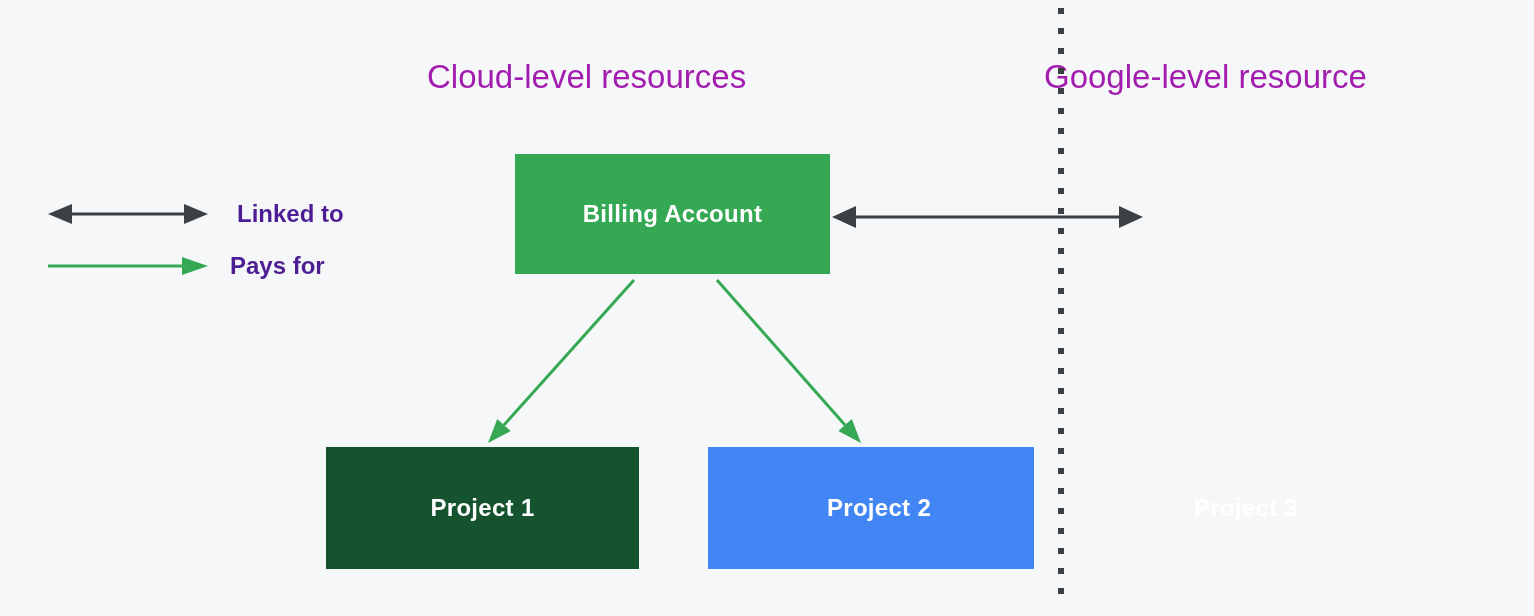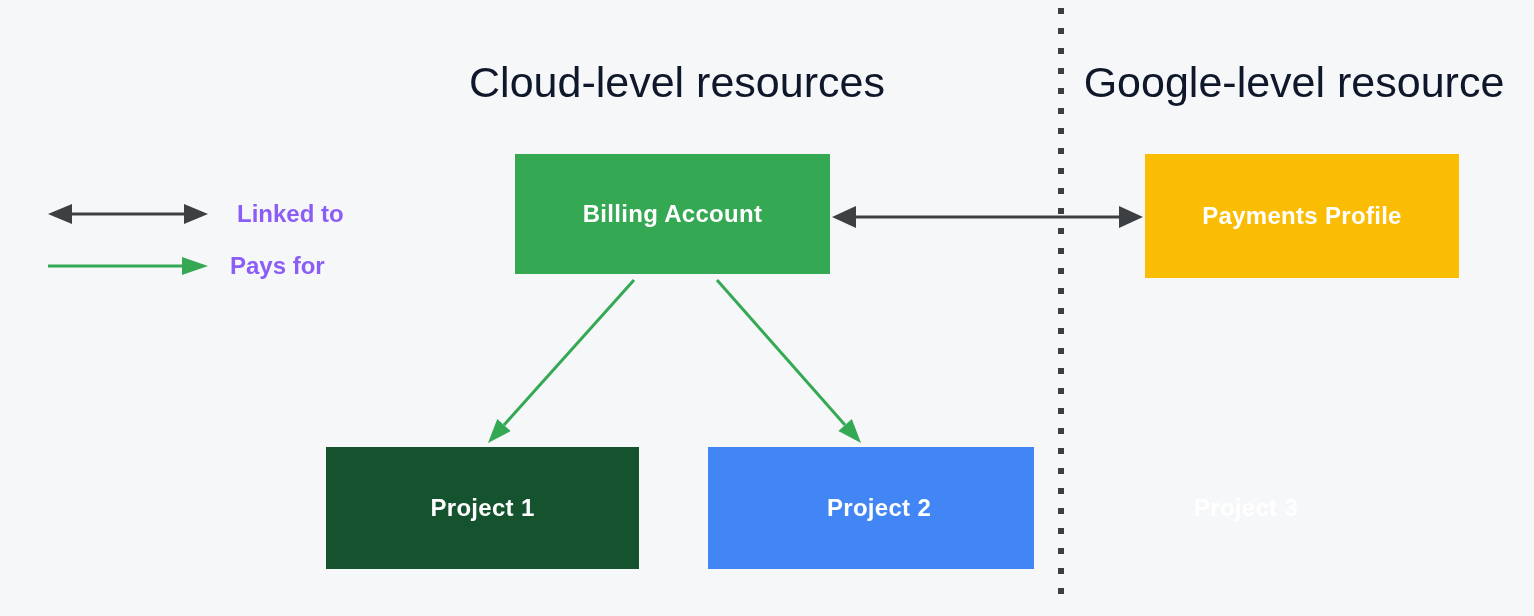--- a/index.html
+++ b/index.html
@@ -8,33 +8,33 @@
     width: 1534px;
     height: 616px;
     background: #F6F7F9;
     font-family: "Liberation Sans", sans-serif;
     overflow: hidden;
   }
   .section-title {
     position: absolute;
     top: 58px;
     width: 500px;
-    text-align: center;
-    font-size: 43px;
+    text-align: left;
+    font-size: 33px;
     font-weight: 400;
-    color: #0f172a;
+    color: #a21caf;
     white-space: nowrap;
   }
   .title-left  { left: 427px; }
   .title-right { left: 1044px; }
 
   .legend { position: absolute; left: 46px; top: 200px; }
   .legend-row { display: flex; align-items: center; gap: 27px; height: 28px; }
   .legend-row + .legend-row { margin-top: 24px; gap: 20px; }
-  .legend-label { font-size: 24px; font-weight: bold; color: #8b5cf6; white-space: nowrap; }
+  .legend-label { font-size: 24px; font-weight: bold; color: #4c1d95; white-space: nowrap; }
 
   .edges { position: absolute; left: 0; top: 0; }
 
   .divider {
     position: absolute;
     left: 1058px;
     top: 8px;
     width: 6px;
     height: 598px;
     background: repeating-linear-gradient(to bottom, #3C4043 0px, #3C4043 6px, transparent 6px, transparent 20px);
@@ -97,23 +97,20 @@
       <line x1="717" y1="280" x2="845" y2="425" stroke="#34A853" stroke-width="3"></line>
       <polygon points="861,443 838.4,431 851.8,419" fill="#34A853"></polygon>
     </g>
   </svg>
 
   <div class="divider"></div>
 
   <div class="node node-billing">
     <span>Billing Account</span>
   </div>
-  <div class="node node-payments">
-    <span>Payments Profile</span>
-  </div>
   <div class="node node-p1">
     <span>Project 1</span>
   </div>
   <div class="node node-p2">
     <span>Project 2</span>
   </div>
   <div class="node node-p3">
     <span>Project 3</span>
   </div>
 

